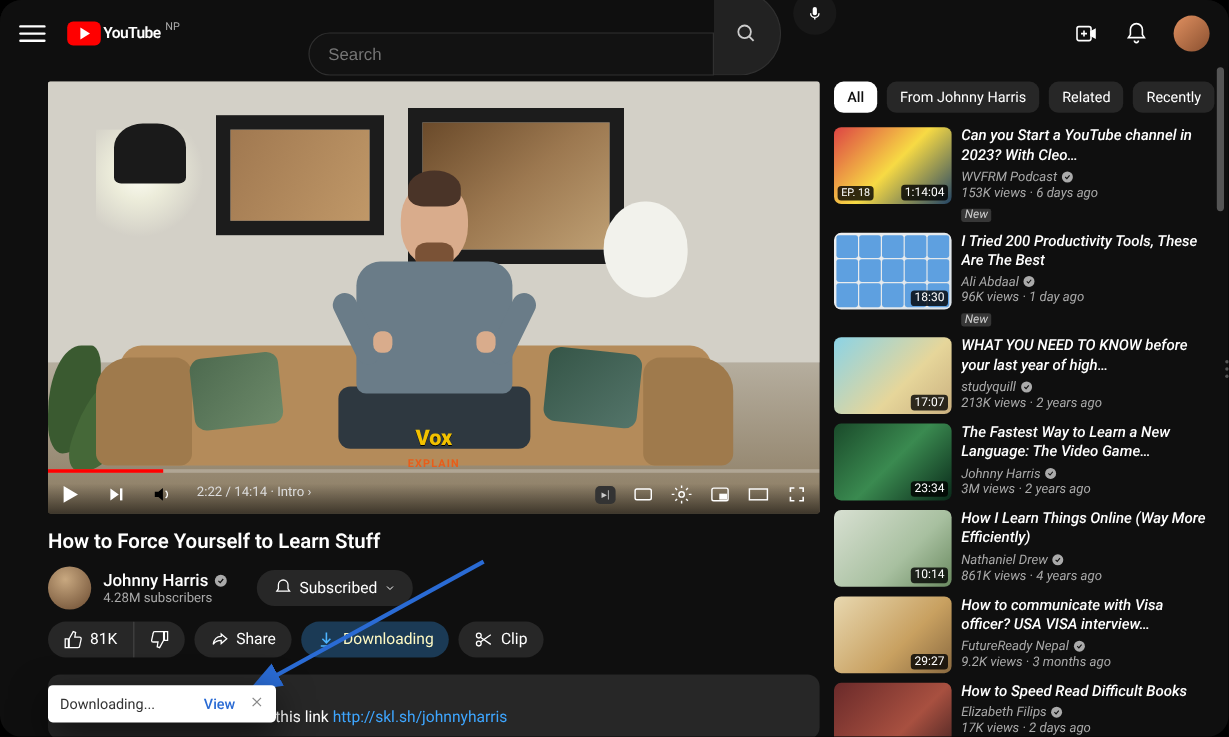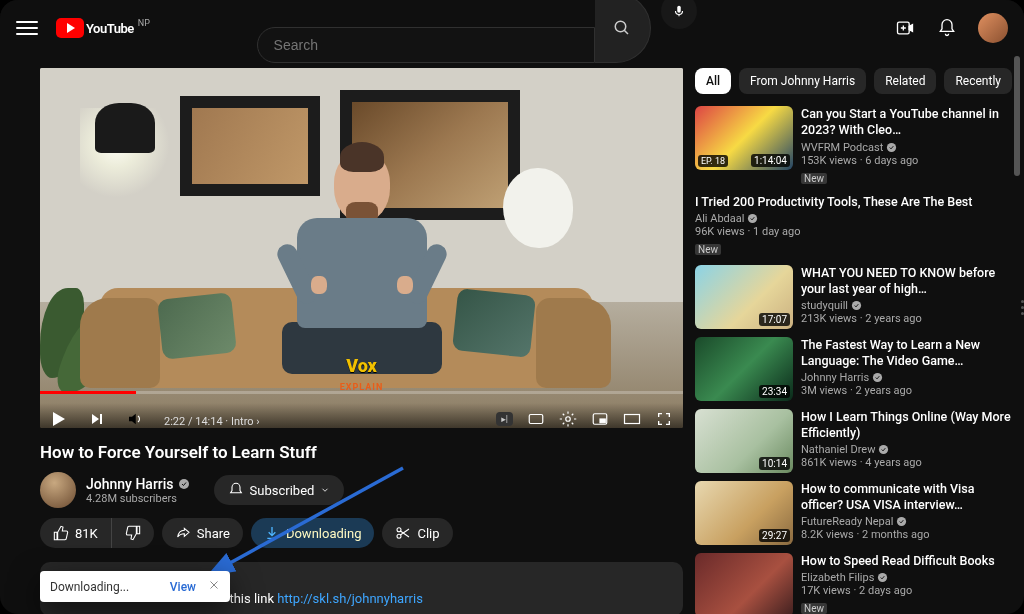--- a/index.html
+++ b/index.html
@@ -46,21 +46,21 @@
 .p-torso{width:130px;height:110px;background:#6a7c88;border-radius:20px 20px 8px 8px;margin:-4px auto 0;position:relative;}
 .p-arm-l,.p-arm-r{position:absolute;top:24px;width:20px;height:64px;background:#6a7c88;border-radius:10px;}
 .p-arm-l{left:-10px;transform:rotate(-26deg);} .p-arm-r{right:-10px;transform:rotate(26deg);}
 .p-hand-l,.p-hand-r{position:absolute;top:58px;width:16px;height:18px;background:#d9ac8c;border-radius:40%;}
 .p-hand-l{left:14px;} .p-hand-r{right:14px;}
 .p-legs{width:160px;height:52px;background:#2e3840;border-radius:10px;margin:-6px auto 0;}
 .vox{position:absolute;bottom:52px;left:50%;transform:translateX(-50%);font-weight:900;font-size:18px;color:#f2c100;text-shadow:0 1px 0 #000;}
 .vox-sub{position:absolute;bottom:36px;left:50%;transform:translateX(-50%);font-size:9px;color:#e85d1a;font-weight:700;letter-spacing:1px;}
 .progress-bar{position:absolute;bottom:34px;left:0;right:0;height:3px;background:rgba(255,255,255,0.25);}
 .progress-fill{height:100%;width:15%;background:#ff0000;}
-.controls{position:absolute;bottom:0;left:0;right:0;height:25px;display:flex;align-items:flex-end;padding:0 10px;gap:20px;background:linear-gradient(transparent,rgba(0,0,0,0.55));}
+.controls{position:absolute;bottom:0;left:0;right:0;height:25px;display:flex;align-items:flex-start;padding:0 10px;gap:20px;background:linear-gradient(transparent,rgba(0,0,0,0.55));}
 .ctrl{width:18px;height:18px;color:#fff;cursor:pointer;display:flex;align-items:center;justify-content:center;}
 .play-ic{border-left:12px solid #fff;border-top:7px solid transparent;border-bottom:7px solid transparent;}
 .next-ic{display:flex;gap:1px;} .next-ic span{border-left:7px solid #fff;border-top:5px solid transparent;border-bottom:5px solid transparent;} .next-ic .bar{width:2px;height:10px;background:#fff;border:none;}
 .time-txt{font-size:11px;color:#ddd;}
 .spacer{flex:1;}
 .pill{background:#333;border-radius:4px;font-size:9px;padding:2px 5px;color:#ccc;}
 .ctrl-right{display:flex;gap:14px;align-items:center;}
 .video-title{font-size:17px;font-weight:600;margin:14px 0 10px;}
 .meta-row{display:flex;align-items:center;justify-content:space-between;flex-wrap:wrap;gap:10px;}
 .channel-block{display:flex;align-items:center;gap:10px;}
@@ -82,21 +82,21 @@
 .sidebar{flex:1;padding:12px 12px 0 0;overflow:hidden;}
 .chips{display:flex;gap:8px;margin-bottom:12px;align-items:center;}
 .chip{background:#272727;border-radius:8px;padding:6px 11px;font-size:12px;cursor:pointer;white-space:nowrap;}
 .chip.active{background:#fff;color:#0f0f0f;font-weight:500;}
 .chip-next{width:22px;height:22px;display:flex;align-items:center;justify-content:center;cursor:pointer;color:#ccc;}
 .recs{display:flex;flex-direction:column;gap:8px;}
 .rec{display:flex;gap:8px;cursor:pointer;}
 .thumb{width:98px;height:64px;border-radius:6px;position:relative;flex-shrink:0;}
 .thumb .dur{position:absolute;right:3px;bottom:3px;background:rgba(0,0,0,0.8);font-size:10px;padding:1px 3px;border-radius:3px;}
 .thumb .eptag{position:absolute;left:3px;bottom:3px;background:rgba(0,0,0,0.8);font-size:9px;padding:1px 3px;border-radius:3px;}
-.rec-info{flex:1;min-width:0;}
+.rec-info{flex:1;min-width:0;font-style:italic;}
 .rec-title{font-size:12.5px;font-weight:500;line-height:1.3;display:-webkit-box;-webkit-line-clamp:2;-webkit-box-orient:vertical;overflow:hidden;}
 .rec-ch{font-size:11px;color:#aaa;margin-top:2px;display:flex;align-items:center;gap:3px;}
 .rec-meta{font-size:11px;color:#aaa;}
 .new-badge{display:inline-block;background:#373737;font-size:10px;padding:0 3px;border-radius:2px;color:#ccc;margin-top:2px;}
 .download-toast{position:absolute;bottom:12px;left:40px;width:190px;background:#fff;color:#333;border-radius:4px;padding:8px 10px;box-shadow:0 10px 30px rgba(0,0,0,0.6);display:flex;align-items:center;justify-content:space-between;z-index:50;font-size:12px;}
 .download-toast .view{color:#2a6bd4;font-weight:500;cursor:pointer;}
 .download-toast .x{color:#888;cursor:pointer;margin-left:8px;}
 .arrow-annot{position:absolute;left:198px;bottom:28px;width:210px;height:120px;pointer-events:none;z-index:49;}
 .scrollthumb{position:absolute;right:4px;top:56px;width:6px;height:120px;background:#555;border-radius:3px;}
 .right-tab-handle{position:absolute;right:0;top:0;width:3px;height:100%;display:flex;flex-direction:column;justify-content:center;gap:3px;}
@@ -347,20 +347,39 @@
       <div class="rec-title">Can you Start a YouTube channel in 2023? With Cleo…</div>
       <div class="rec-ch">WVFRM Podcast <svg class="verified" style="width:11px;height:11px;fill:#aaa" viewBox="0 0 24 24">
                   <circle cx="12" cy="12" r="10"></circle>
                   <path d="M8 12l3 3 5-6" stroke="#0f0f0f" stroke-width="2" fill="none"></path>
                 </svg></div>
       <div class="rec-meta">153K views · 6 days ago</div>
       <span class="new-badge">New</span>
     </div>
           </div>
           <div class="rec">
+    <div class="thumb th2">
+      <i></i>
+              <i></i>
+              <i></i>
+              <i></i>
+              <i></i>
+              <i></i>
+              <i></i>
+              <i></i>
+              <i></i>
+              <i></i>
+              <i></i>
+              <i></i>
+              <i></i>
+              <i></i>
+              <i></i>
+
+      <span class="dur">18:30</span>
+    </div>
     <div class="rec-info">
       <div class="rec-title">I Tried 200 Productivity Tools, These Are The Best</div>
       <div class="rec-ch">Ali Abdaal <svg class="verified" style="width:11px;height:11px;fill:#aaa" viewBox="0 0 24 24">
                   <circle cx="12" cy="12" r="10"></circle>
                   <path d="M8 12l3 3 5-6" stroke="#0f0f0f" stroke-width="2" fill="none"></path>
                 </svg></div>
       <div class="rec-meta">96K views · 1 day ago</div>
       <span class="new-badge">New</span>
     </div>
           </div>
@@ -413,21 +432,21 @@
     <div class="thumb th6">
 
       <span class="dur">29:27</span>
     </div>
     <div class="rec-info">
       <div class="rec-title">How to communicate with Visa officer? USA VISA interview…</div>
       <div class="rec-ch">FutureReady Nepal <svg class="verified" style="width:11px;height:11px;fill:#aaa" viewBox="0 0 24 24">
                   <circle cx="12" cy="12" r="10"></circle>
                   <path d="M8 12l3 3 5-6" stroke="#0f0f0f" stroke-width="2" fill="none"></path>
                 </svg></div>
-      <div class="rec-meta">8.2K views · 2 months ago</div>
+      <div class="rec-meta">9.2K views · 3 months ago</div>
 
     </div>
           </div>
           <div class="rec">
     <div class="thumb th7">
       
       
       
     </div>
     <div class="rec-info">

